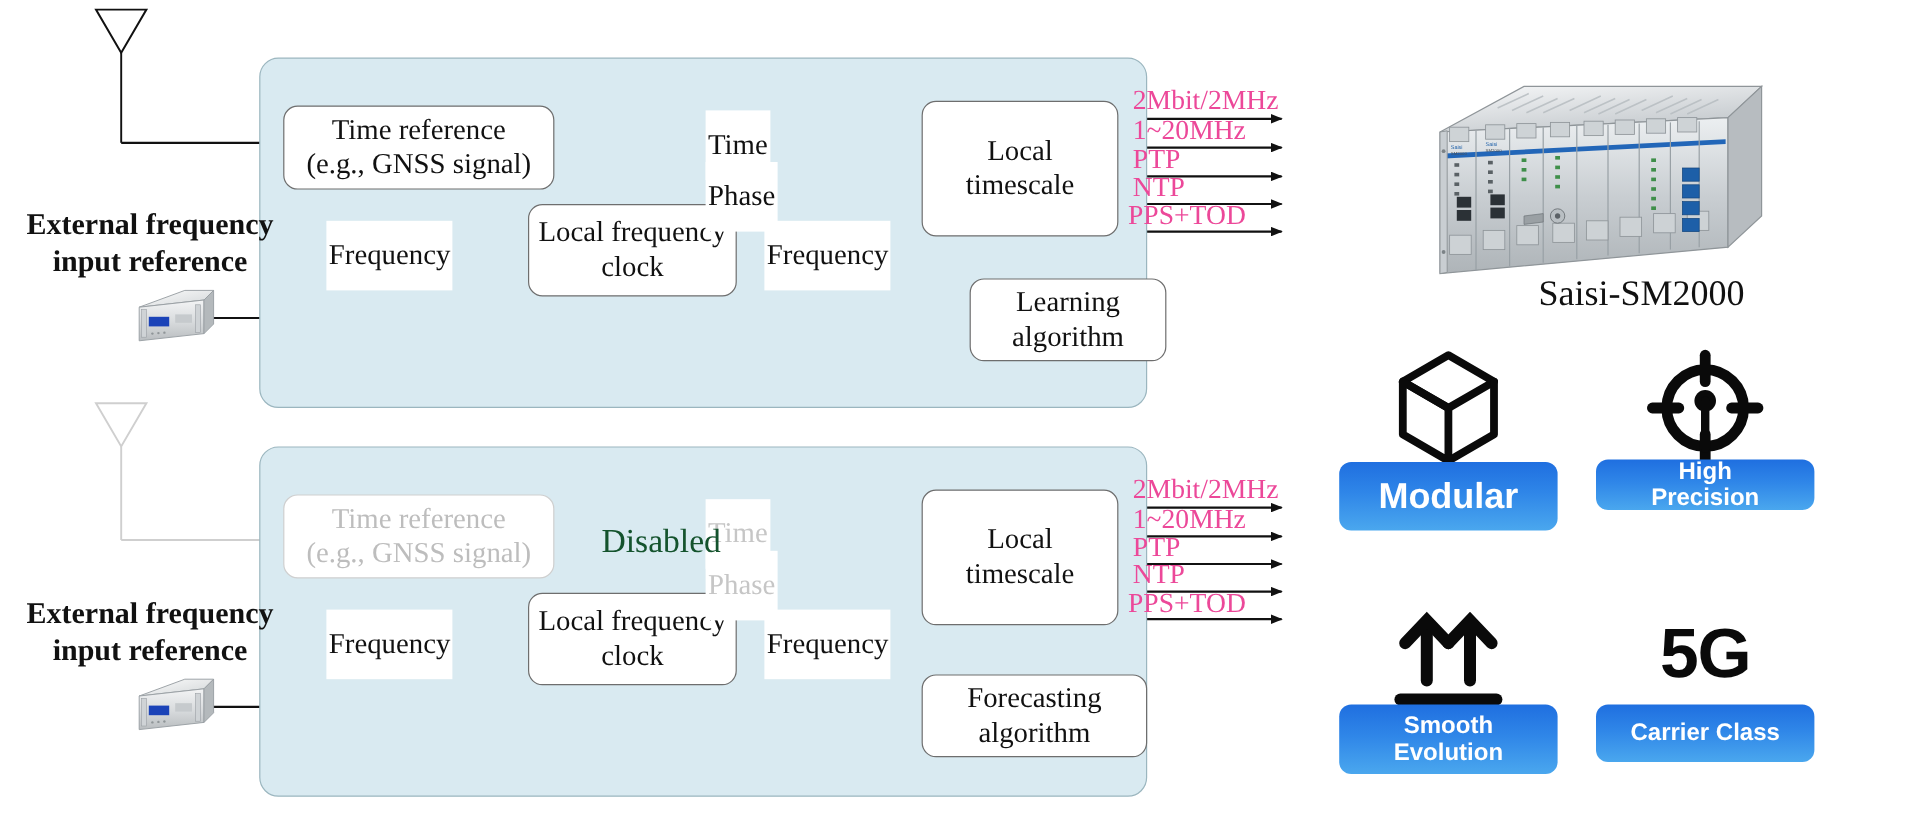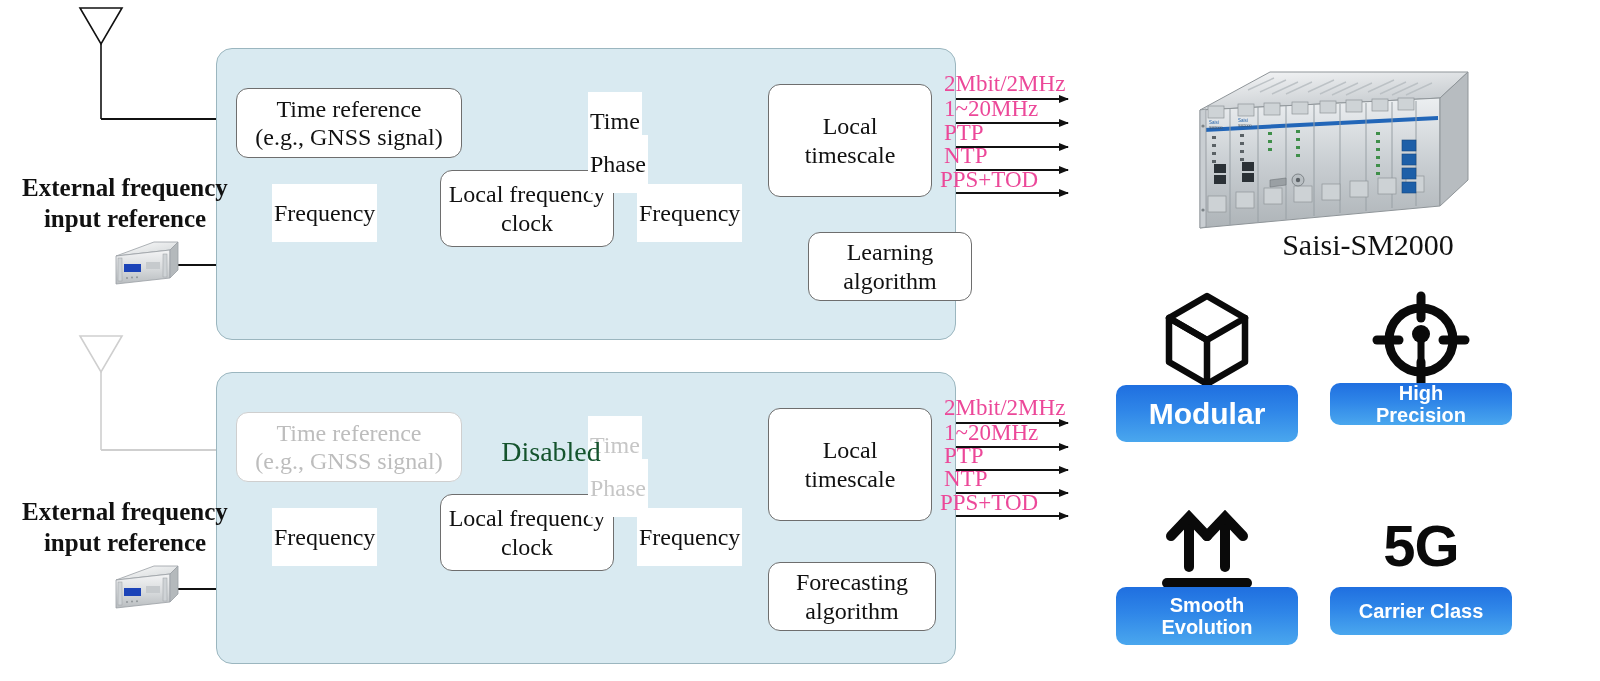--- a/index.html
+++ b/index.html
@@ -435,21 +435,21 @@
     </div>
   </div>
 
   <div class="pbox" style="left:768px;top:408px;width:164px;height:113px;">
     <div>
       <div>Local</div>
       <div>timescale</div>
     </div>
   </div>
 
-  <div class="pbox" style="left:768px;top:562px;width:168px;height:69px;">
+  <div class="pbox" style="left:768px;top:562px;width:188px;height:69px;">
     <div>
       <div>Forecasting</div>
       <div>algorithm</div>
     </div>
   </div>
 
   <div class="elabel dim" style="left:588px;top:416px;">Time</div>
   <div class="elabel dim" style="left:588px;top:459px;">Phase</div>
   <div class="elabel" style="left:272px;top:508px;">Frequency</div>
   <div class="elabel" style="left:637px;top:508px;">Frequency</div>

